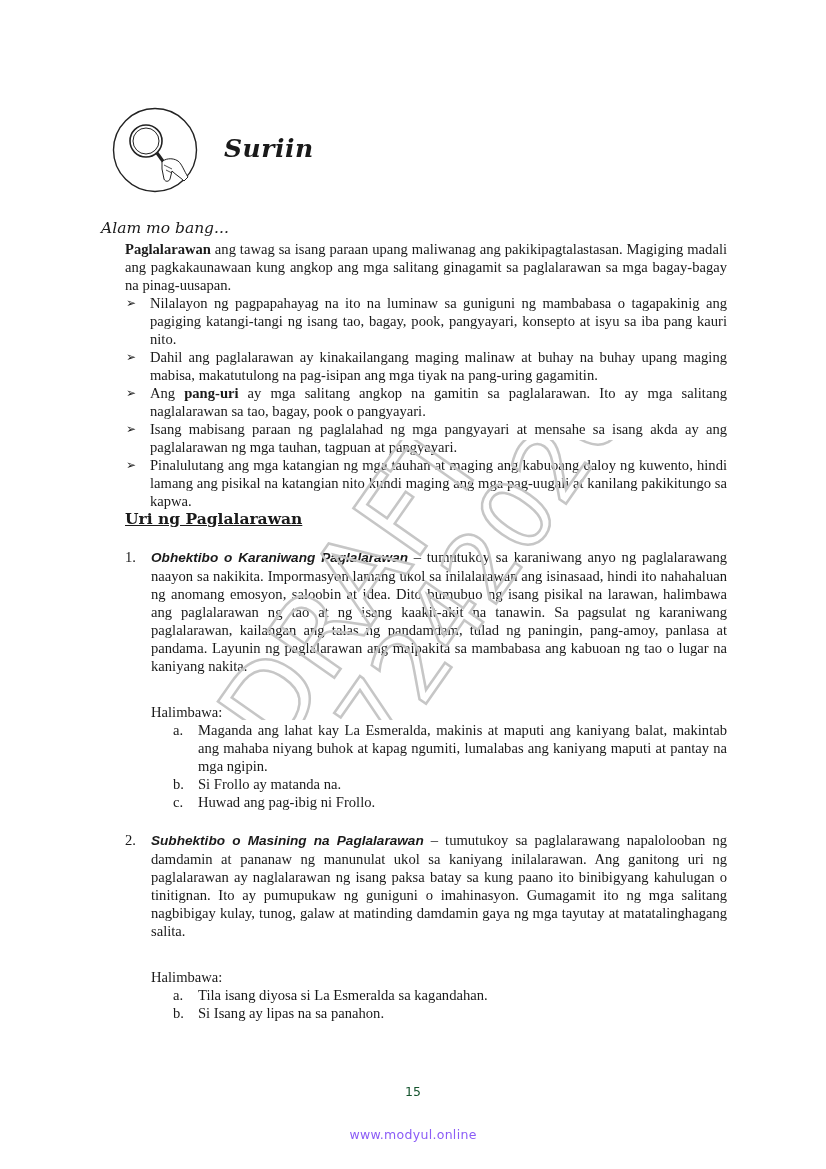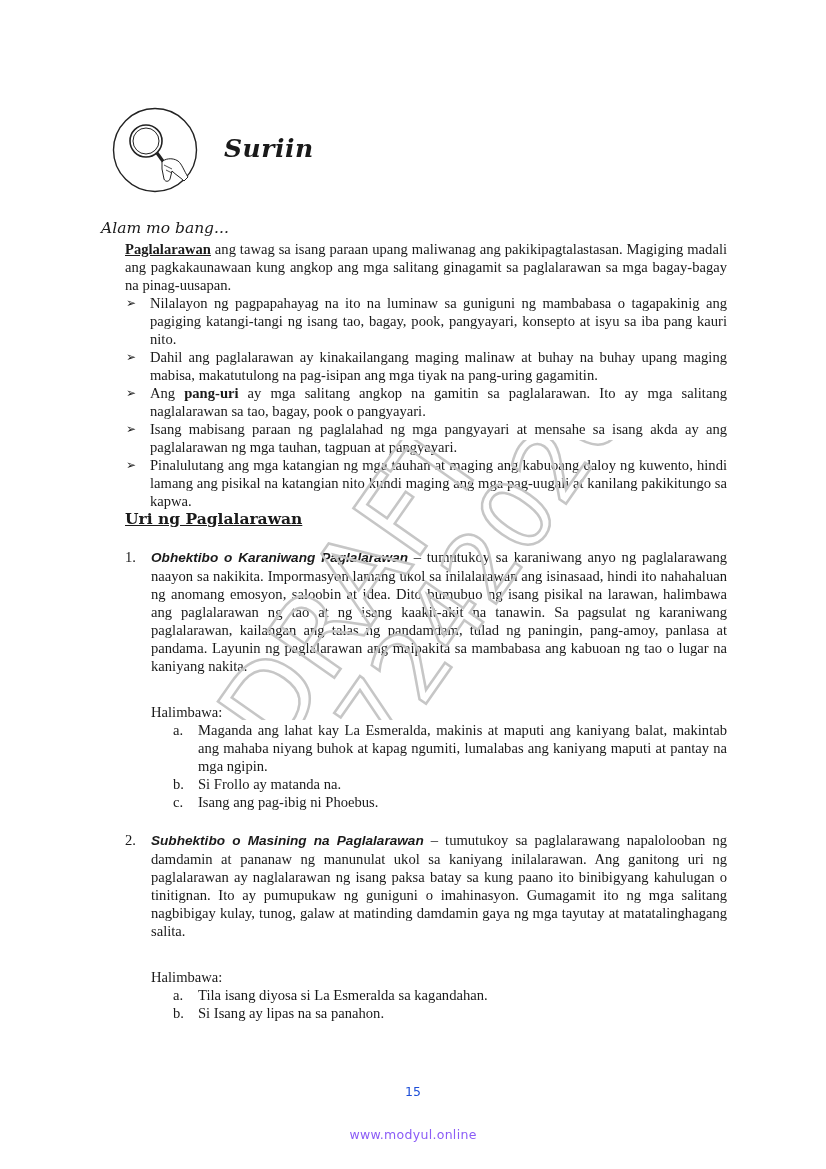--- a/index.html
+++ b/index.html
@@ -9,21 +9,21 @@
 
   .header-icon { position: absolute; left: 112px; top: 107px; width: 86px; height: 86px; }
   .section-title { position: absolute; left: 224px; top: 134px; font-size: 25px; font-weight: bold; font-style: italic;
                    font-family: "DejaVu Serif", serif; letter-spacing: 0.5px; }
 
   .alam { position: absolute; left: 101px; top: 219px; font-size: 15.5px; font-weight: normal; font-style: italic; }
 
   .content { position: absolute; left: 125px; top: 240px; width: 602px; font-size: 14.6px; line-height: 18px;
              font-family: "Liberation Serif", serif; }
   .content p { margin: 0; text-align: justify; }
-  .intro b { font-weight: bold; text-decoration: underline; }
+  .intro b { font-weight: bold; }
 
   ul.bullets { list-style: none; margin: 0; padding: 0; }
   ul.bullets li { position: relative; padding-left: 25px; text-align: justify; }
   ul.bullets li .arrow { position: absolute; left: 1px; top: 0; font-size: 12px; }
 
   .subhead { font-weight: bold; text-decoration: underline; font-size: 15.5px;
              font-family: "DejaVu Serif", serif; }
 
   .types { margin-top: 20px; }
   .type-item { position: relative; padding-left: 26px; text-align: justify; }
@@ -31,21 +31,21 @@
   .type-item .term { font-weight: bold; font-style: italic; font-family: Liberation Sans, sans-serif; font-size: 13.6px; }
 
   .example-label { margin-top: 28px; margin-left: 26px; }
   ol.examples { list-style: none; margin: 0; padding: 0 0 0 48px; }
   ol.examples li { position: relative; padding-left: 25px; text-align: justify; }
   ol.examples li .letter { position: absolute; left: 0; top: 0; }
 
   .type2 { margin-top: 20px; }
 
   .page-number { position: absolute; left: 0; width: 826px; top: 1084px; text-align: center;
-                 font-family: "DejaVu Sans", sans-serif; font-size: 12.5px; color: #1d4ed8; }
+                 font-family: "DejaVu Sans", sans-serif; font-size: 12.5px; color: #14532d; }
   .site-url { position: absolute; left: 0; width: 826px; top: 1127px; text-align: center;
               font-family: "DejaVu Sans", sans-serif; font-size: 12.5px; color: #8b5cf6; letter-spacing: 0.3px; }
 
   .watermark { position: absolute; left: 215px; top: 440px; width: 400px; height: 280px; pointer-events: none; }
   .watermark svg text { font-family: "DejaVu Sans", sans-serif; font-size: 118px; fill: none;
                         stroke: #c6c6c6; stroke-width: 9; paint-order: stroke; }
 </style>
 </head>
 <body>
 
@@ -80,21 +80,21 @@
 
     <div class="types">
       <div class="type-item">
         <span class="num">1.</span>
         <span class="term">Obhektibo o Karaniwang Paglalarawan</span><span> – tumutukoy sa karaniwang anyo ng paglalarawang naayon sa nakikita. Impormasyon lamang ukol sa inilalarawan ang isinasaad, hindi ito nahahaluan ng anomang emosyon, saloobin at idea. Dito bumubuo ng isang pisikal na larawan, halimbawa ang paglalarawan ng tao at ng isang kaakit-akit na tanawin. Sa pagsulat ng karaniwang paglalarawan, kailangan ang talas ng pandamdam, tulad ng paningin, pang-amoy, panlasa at pandama. Layunin ng paglalarawan ang maipakita sa mambabasa ang kabuoan ng tao o lugar na kaniyang nakita.</span>
       </div>
       <div class="example-label">Halimbawa:</div>
       <ol class="examples">
         <li><span class="letter">a.</span><span>Maganda ang lahat kay La Esmeralda, makinis at maputi ang kaniyang balat, makintab ang mahaba niyang buhok at kapag ngumiti, lumalabas ang kaniyang maputi at pantay na mga ngipin.</span></li>
         <li><span class="letter">b.</span><span>Si Frollo ay matanda na.</span></li>
-        <li><span class="letter">c.</span><span>Isang ang pag-ibig ni Phoebus.</span></li>
+        <li><span class="letter">c.</span><span>Huwad ang pag-ibig ni Frollo.</span></li>
       </ol>
 
       <div class="type-item type2">
         <span class="num">2.</span>
         <span class="term">Subhektibo o Masining na Paglalarawan</span><span> – tumutukoy sa paglalarawang napalolooban ng damdamin at pananaw ng manunulat ukol sa kaniyang inilalarawan. Ang ganitong uri ng paglalarawan ay naglalarawan ng isang paksa batay sa kung paano ito binibigyang kahulugan o tinitignan. Ito ay pumupukaw ng guniguni o imahinasyon. Gumagamit ito ng mga salitang nagbibigay kulay, tunog, galaw at matinding damdamin gaya ng mga tayutay at matatalinghagang salita.</span>
       </div>
       <div class="example-label">Halimbawa:</div>
       <ol class="examples">
         <li><span class="letter">a.</span><span>Tila isang diyosa si La Esmeralda sa kagandahan.</span></li>
         <li><span class="letter">b.</span><span>Si Isang ay lipas na sa panahon.</span></li>

